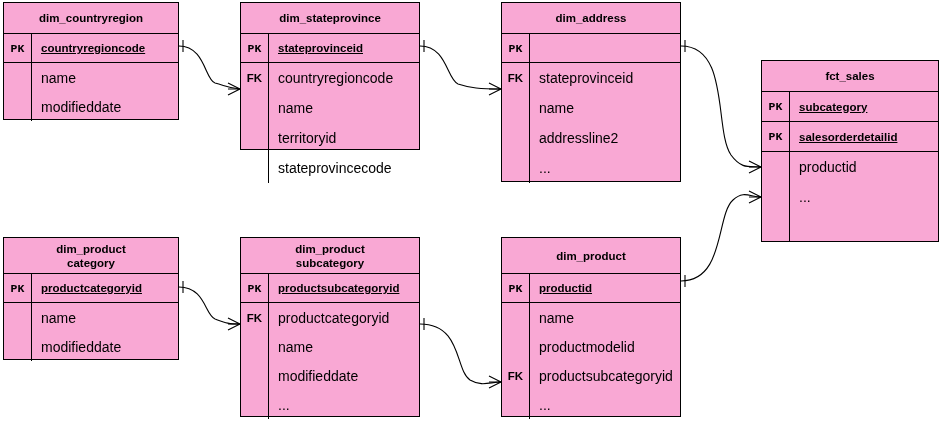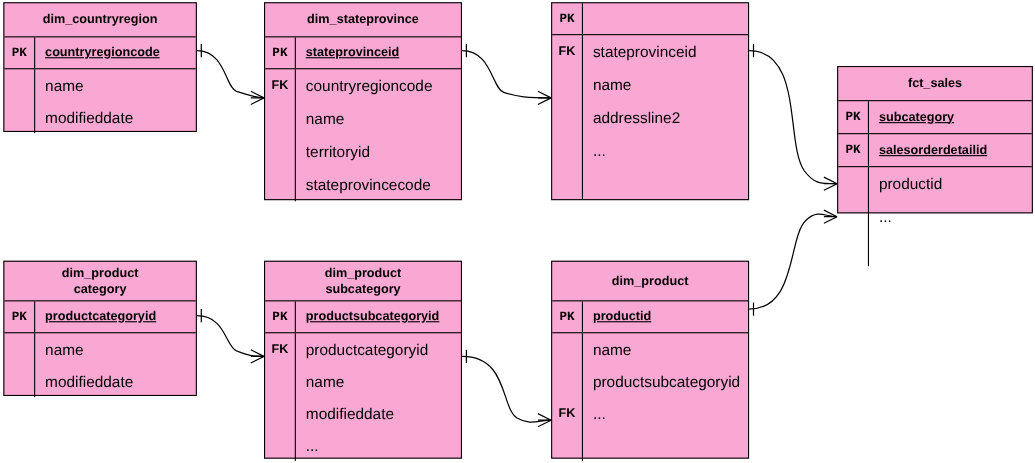--- a/index.html
+++ b/index.html
@@ -166,21 +166,21 @@
         <div class="body-keycol">
           <div class="body-key" style="height: 29px; flex: 0 0 29px;"></div>
           <div class="body-key" style="height: 29px; flex: 0 0 29px;"></div>
         </div>
         <div class="body-attrcol">
           <div class="body-attr" style="height: 29px; flex: 0 0 29px;">name</div>
           <div class="body-attr" style="height: 29px; flex: 0 0 29px;">modifieddate</div>
         </div>
       </div>
     </div>
-    <div class="entity" style="left: 240px; top: 2px; width: 180px; height: 180px;">
+    <div class="entity" style="left: 240px; top: 2px; width: 180px; height: 148px;">
       <div class="ent-header" style="height: 31px; flex: 0 0 31px;">dim_stateprovince</div>
       <div class="row sep" style="height: 29px; flex: 0 0 29px;">
         <div class="key-cell">PK</div>
         <div class="attr-cell pk">stateprovinceid</div>
       </div>
       <div class="body-block">
         <div class="body-keycol">
           <div class="body-key" style="height: 30px; flex: 0 0 30px;">FK</div>
           <div class="body-key" style="height: 30px; flex: 0 0 30px;"></div>
           <div class="body-key" style="height: 30px; flex: 0 0 30px;"></div>
@@ -188,39 +188,40 @@
         </div>
         <div class="body-attrcol">
           <div class="body-attr" style="height: 30px; flex: 0 0 30px;">countryregioncode</div>
           <div class="body-attr" style="height: 30px; flex: 0 0 30px;">name</div>
           <div class="body-attr" style="height: 30px; flex: 0 0 30px;">territoryid</div>
           <div class="body-attr" style="height: 30px; flex: 0 0 30px;">stateprovincecode</div>
         </div>
       </div>
     </div>
     <div class="entity" style="left: 501px; top: 2px; width: 180px; height: 180px;">
+      <div class="ent-header" style="height: 31px; flex: 0 0 31px;">dim_address</div>
       <div class="row sep" style="height: 29px; flex: 0 0 29px;">
         <div class="key-cell">PK</div>
       </div>
       <div class="body-block">
         <div class="body-keycol">
           <div class="body-key" style="height: 30px; flex: 0 0 30px;">FK</div>
           <div class="body-key" style="height: 30px; flex: 0 0 30px;"></div>
           <div class="body-key" style="height: 30px; flex: 0 0 30px;"></div>
           <div class="body-key" style="height: 30px; flex: 0 0 30px;"></div>
         </div>
         <div class="body-attrcol">
           <div class="body-attr" style="height: 30px; flex: 0 0 30px;">stateprovinceid</div>
           <div class="body-attr" style="height: 30px; flex: 0 0 30px;">name</div>
           <div class="body-attr" style="height: 30px; flex: 0 0 30px;">addressline2</div>
           <div class="body-attr" style="height: 30px; flex: 0 0 30px;">...</div>
         </div>
       </div>
     </div>
-    <div class="entity" style="left: 761px; top: 60px; width: 178px; height: 134px;">
+    <div class="entity" style="left: 761px; top: 60px; width: 178px; height: 182px;">
       <div class="ent-header" style="height: 31px; flex: 0 0 31px;">fct_sales</div>
       <div class="row sep" style="height: 30px; flex: 0 0 30px;">
         <div class="key-cell">PK</div>
         <div class="attr-cell pk">subcategory</div>
       </div>
       <div class="row sep" style="height: 30px; flex: 0 0 30px;">
         <div class="key-cell">PK</div>
         <div class="attr-cell pk">salesorderdetailid</div>
       </div>
       <div class="body-block">
@@ -283,18 +284,19 @@
       </div>
       <div class="body-block">
         <div class="body-keycol">
           <div class="body-key" style="height: 29px; flex: 0 0 29px;"></div>
           <div class="body-key" style="height: 29px; flex: 0 0 29px;"></div>
           <div class="body-key" style="height: 29px; flex: 0 0 29px;">FK</div>
           <div class="body-key" style="height: 29px; flex: 0 0 29px;"></div>
         </div>
         <div class="body-attrcol">
           <div class="body-attr" style="height: 29px; flex: 0 0 29px;">name</div>
+          <div class="body-attr" style="height: 29px; flex: 0 0 29px;">productmodelid</div>
           <div class="body-attr" style="height: 29px; flex: 0 0 29px;">productsubcategoryid</div>
           <div class="body-attr" style="height: 29px; flex: 0 0 29px;">...</div>
         </div>
       </div>
     </div>
   </div>
 
 </body></html>

